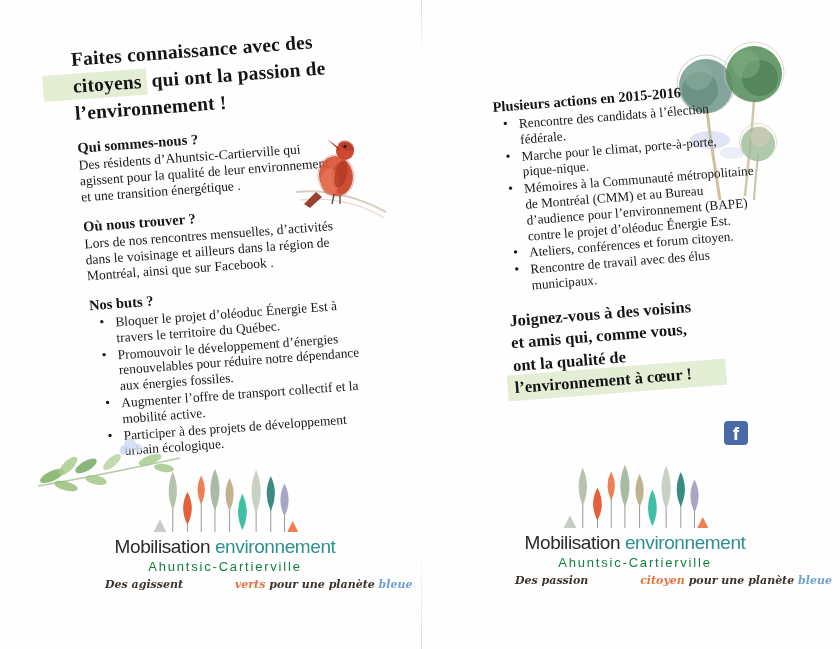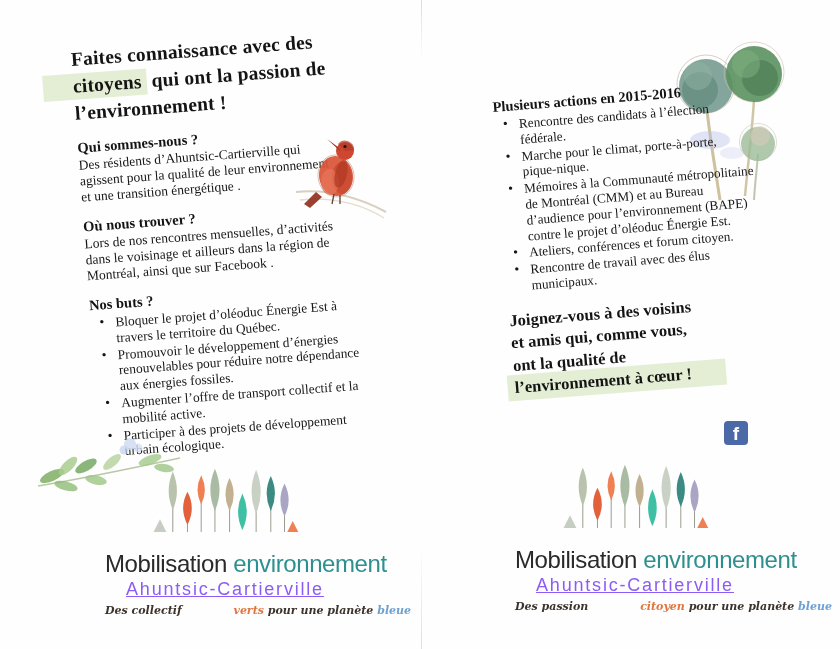--- a/index.html
+++ b/index.html
@@ -52,24 +52,24 @@
   
   .bird{position:absolute;left:296px;top:134px;}
   .trees{position:absolute;left:662px;top:28px;}
   .branch{position:absolute;left:34px;top:428px;}
 
   
   .logo{position:absolute;width:240px;text-align:center;}
   .logo-left{left:105px;top:464px;}
   .logo-right{left:515px;top:460px;}
   .logo svg{display:block;margin:0 auto;}
-  .brand{font-family:"Liberation Sans",sans-serif;font-size:24px;letter-spacing:-.4px;margin-top:16px;white-space:nowrap;}
+  .brand{font-family:"Liberation Sans",sans-serif;font-size:19px;letter-spacing:-.4px;margin-top:2px;white-space:nowrap;}
   .brand .b1{color:#2a2a2a;}
   .brand .b2{color:#2e8f8f;}
-  .logo-sub{font-family:"Liberation Sans",sans-serif;font-size:18px;letter-spacing:1.8px;color:#8b5cf6;margin-top:1px;text-decoration:underline;}
+  .logo-sub{font-family:"Liberation Sans",sans-serif;font-size:13px;letter-spacing:1.8px;color:#15803d;margin-top:1px;}
   .tagline{font-family:"DejaVu Serif",serif;font-style:italic;font-weight:bold;font-size:11px;color:#3b332c;margin-top:4px;white-space:nowrap;}
   .tagline .orange{color:#e0763f;margin-left:48px;}
   .tagline .blue{color:#6fa0d2;}
 </style>
 </head>
 <body>
 
 <div class="page">
 
   <div class="fold"></div>
@@ -195,21 +195,21 @@
       <line x1="148" y1="53" x2="148" y2="74" stroke="#8f9486" stroke-width="1"></line>
       <path d="M148 21 Q157 39 148 57 Q139 39 148 21 Z" fill="#a9a5c5"></path>
       <path d="M157 62 L163 74 L151 74 Z" fill="#ef8054"></path>
     </svg>
     <div class="brand">
       <span class="b1">Mobilisation</span>
       <span class="b2">environnement</span>
     </div>
     <div class="logo-sub">Ahuntsic-Cartierville</div>
     <div class="tagline">
-      <span>Des collectif</span>
+      <span>Des agissent</span>
       <span class="orange">verts</span>
       <span>pour une planète</span>
       <span class="blue">bleue</span>
     </div>
   </div>
 
   <div class="logo logo-right">
     <svg width="152" height="70" viewBox="0 0 166 76">
       <path d="M12 60 L19 74 L5 74 Z" fill="#c6cdc2"></path>
       <line x1="26" y1="44" x2="26" y2="74" stroke="#8f9486" stroke-width="1"></line>

